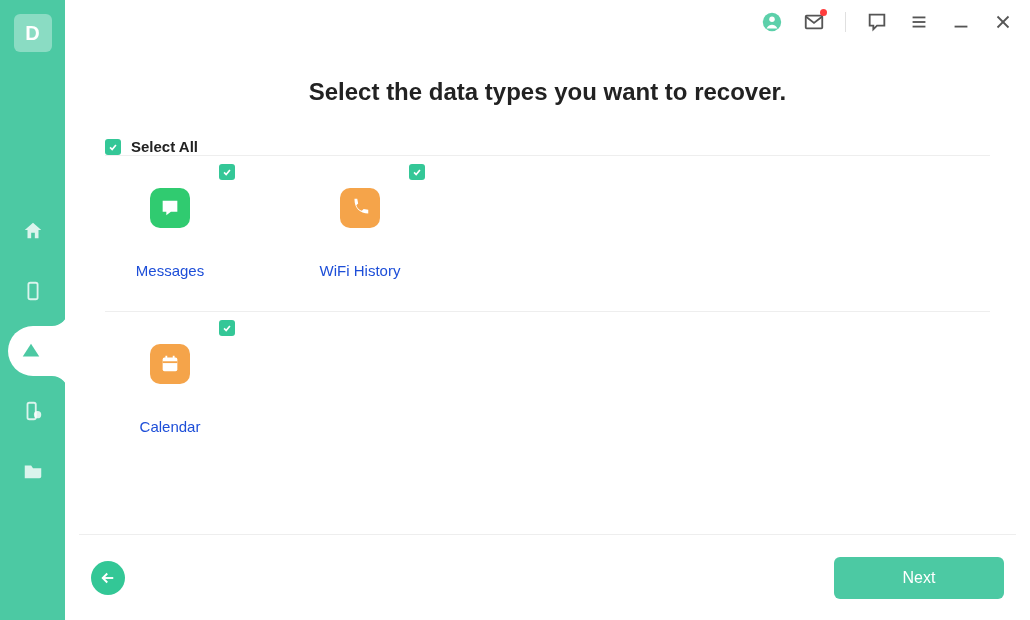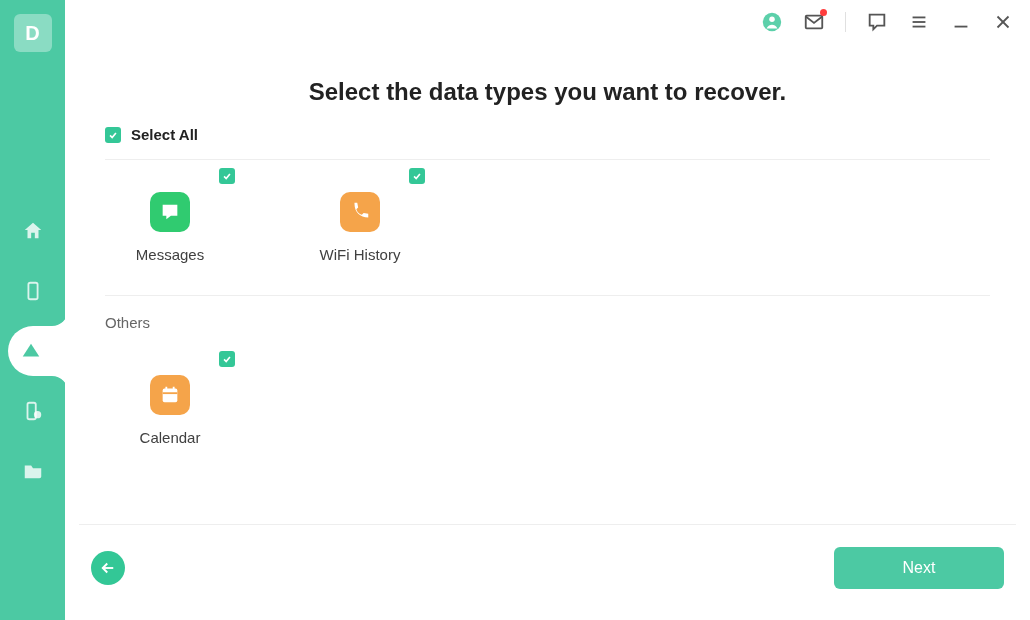--- a/index.html
+++ b/index.html
@@ -118,27 +118,26 @@
     .content {
       padding: 10px 40px 0 40px;
       flex: 1;
       overflow: auto;
     }
     .page-title {
       text-align: center;
       font-size: 24px;
       font-weight: 800;
       color: #222;
-      margin: 24px 0 20px 0;
+      margin: 24px 0 32px 0;
     }
     .select-all-row {
       display: flex;
       align-items: center;
       gap: 10px;
-      padding-bottom: 16px;
       border-bottom: 1px solid #eee;
     }
     .checkbox {
       width: 16px; height: 16px;
       border: none;
       background: #34c797;
       border-radius: 3px;
       display: flex; align-items: center; justify-content: center;
       cursor: pointer;
     }
@@ -169,28 +168,28 @@
       right: 0;
     }
     .item-icon {
       width: 40px; height: 40px;
       border-radius: 10px;
       display: flex; align-items: center; justify-content: center;
       margin-top: 24px;
     }
     .item-icon svg { width: 22px; height: 22px; }
     .item-label {
-      margin-top: 14px;
-      color: #404040;
+      margin-top: 34px;
+      color: #1d4ed8;
       font-size: 15px;
     }
     .footer {
       height: 86px;
       border-top: 1px solid #eee;
-      margin: 10px 14px;
+      margin: 0 14px;
       display: flex;
       align-items: center;
       justify-content: space-between;
       padding: 0 12px;
     }
     .back-btn {
       width: 34px; height: 34px;
       border-radius: 50%;
       background: #33c796;
       display: flex; align-items: center; justify-content: center;
@@ -331,21 +330,20 @@
           <div class="item-label">WiFi History</div>
         </div>
 
 
       </div>
     </div>
 
     <div class="section-divider"></div>
 
     <div>
-      <div class="section-title">Others</div>
       <div class="items-grid">
 
         <div class="item">
           <span class="checkbox check">
               <svg viewBox="0 0 24 24" fill="none" stroke="#fff" stroke-width="4">
                 <polyline points="5,13 10,18 19,7"></polyline>
               </svg>
             </span>
           <div class="item-icon" style="background:#f5a44a">
             <svg viewBox="0 0 24 24" fill="#fff">

